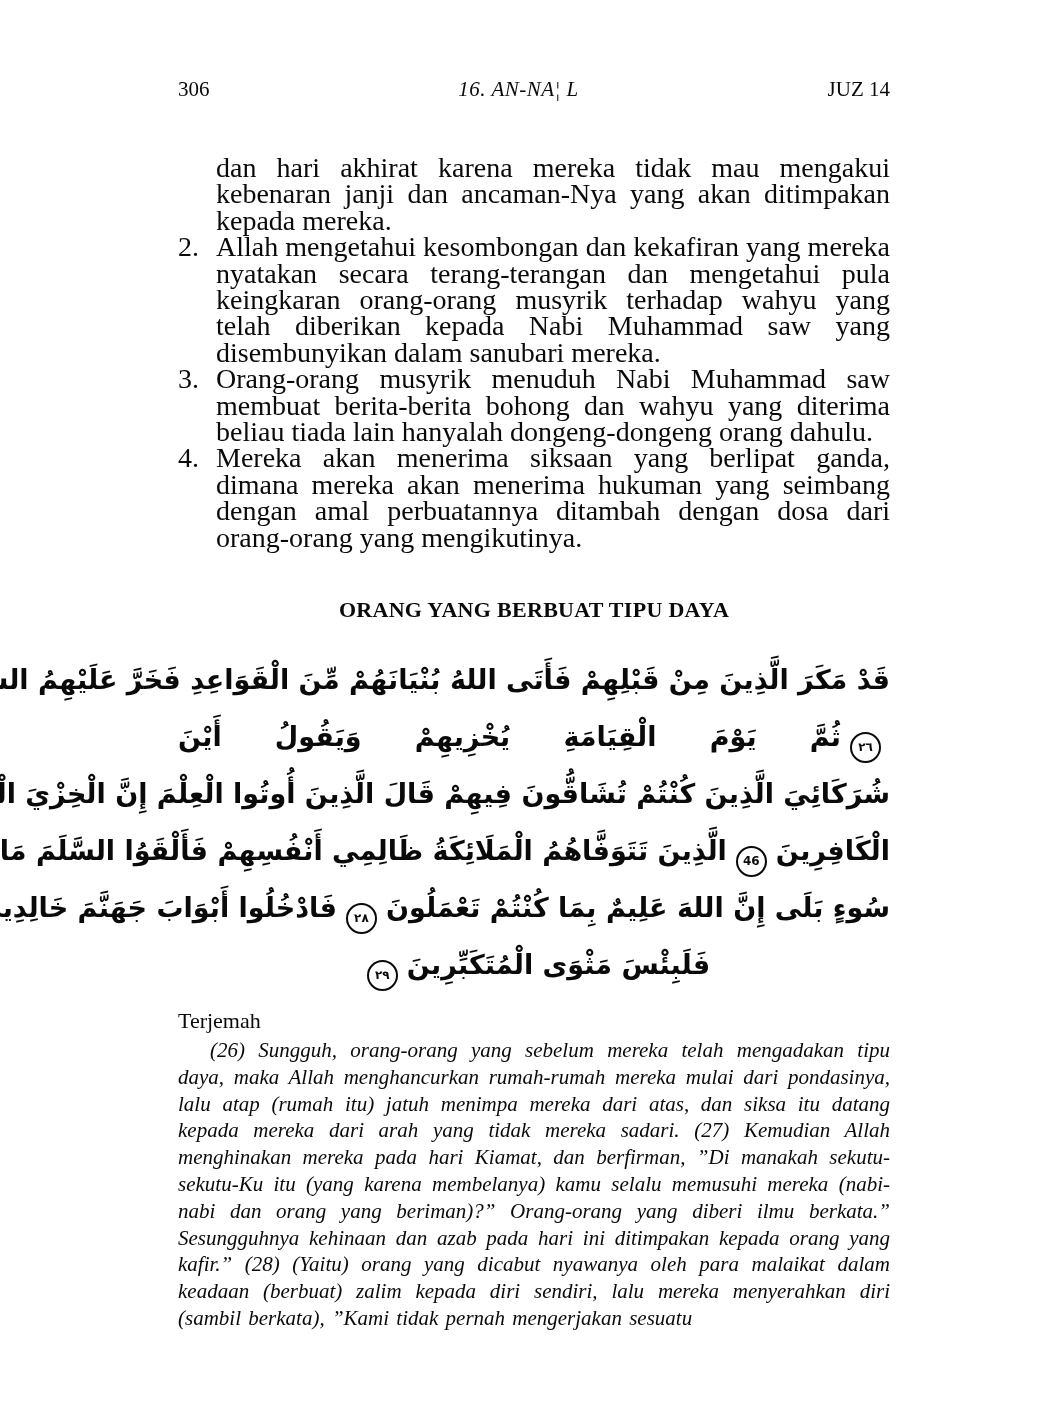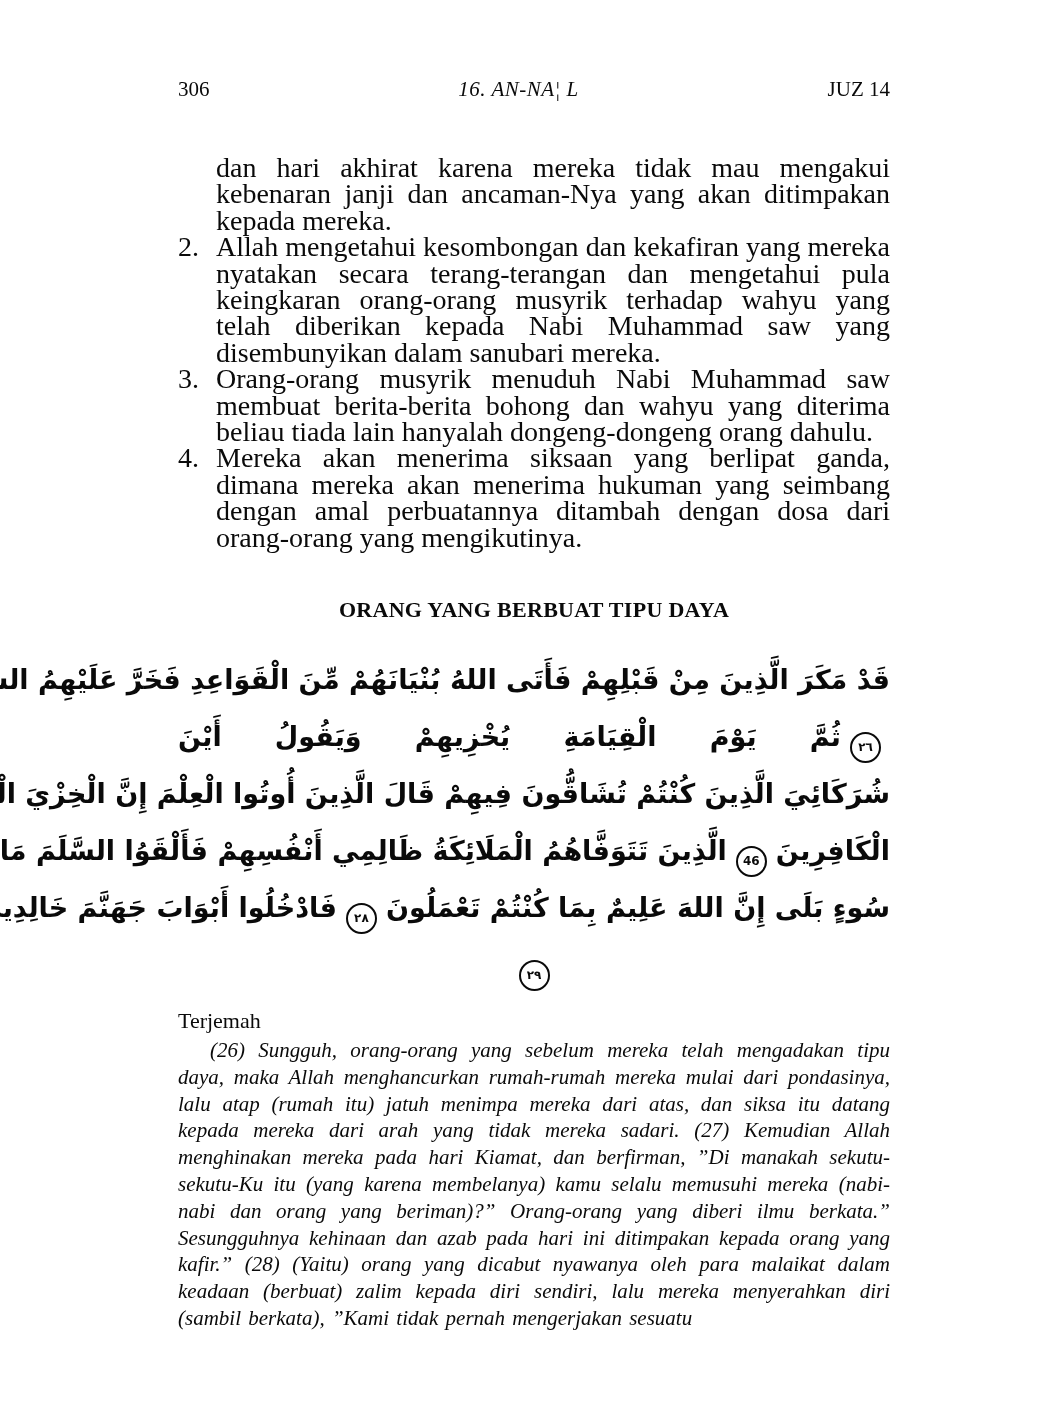--- a/index.html
+++ b/index.html
@@ -151,21 +151,21 @@
       <div class="qline"><span class="ayah-marker">
             <span>٢٦</span>
           </span><span>ثُمَّ يَوْمَ الْقِيَامَةِ يُخْزِيهِمْ وَيَقُولُ أَيْنَ</span></div>
       <div class="qline"><span>شُرَكَائِيَ الَّذِينَ كُنْتُمْ تُشَاقُّونَ فِيهِمْ قَالَ الَّذِينَ أُوتُوا الْعِلْمَ إِنَّ الْخِزْيَ الْيَوْمَ وَالسُّوءَ عَلَى</span></div>
       <div class="qline"><span>الْكَافِرِينَ</span><span class="ayah-marker">
             <span>46</span>
           </span><span>الَّذِينَ تَتَوَفَّاهُمُ الْمَلَائِكَةُ ظَالِمِي أَنْفُسِهِمْ فَأَلْقَوُا السَّلَمَ مَا كُنَّا نَعْمَلُ مِنْ</span></div>
       <div class="qline"><span>سُوءٍ بَلَى إِنَّ اللهَ عَلِيمٌ بِمَا كُنْتُمْ تَعْمَلُونَ</span><span class="ayah-marker">
             <span>٢٨</span>
           </span><span>فَادْخُلُوا أَبْوَابَ جَهَنَّمَ خَالِدِينَ فِيهَا</span></div>
-      <div class="qline center"><span class="ayah-marker">
+      <div class="qline center"><span>فَلَبِئْسَ مَثْوَى الْمُتَكَبِّرِينَ</span><span class="ayah-marker">
             <span>٢٩</span>
           </span></div>
     </div>
 
     <div class="terjemah">
       <h3 class="terjemah-heading">Terjemah</h3>
       <p class="terjemah-body">(26) Sungguh, orang-orang yang sebelum mereka telah mengadakan tipu daya, maka Allah menghancurkan rumah-rumah mereka mulai dari pondasinya, lalu atap (rumah itu) jatuh menimpa mereka dari atas, dan siksa itu datang kepada mereka dari arah yang tidak mereka sadari. (27) Kemudian Allah menghinakan mereka pada hari Kiamat, dan berfirman, ”Di manakah sekutu-sekutu-Ku itu (yang karena membelanya) kamu selalu memusuhi mereka (nabi-nabi dan orang yang beriman)?” Orang-orang yang diberi ilmu berkata.” Sesungguhnya kehinaan dan azab pada hari ini ditimpakan kepada orang yang kafir.” (28) (Yaitu) orang yang dicabut nyawanya oleh para malaikat dalam keadaan (berbuat) zalim kepada diri sendiri, lalu mereka menyerahkan diri (sambil berkata), ”Kami tidak pernah mengerjakan sesuatu</p>
     </div>
 
   </div>

